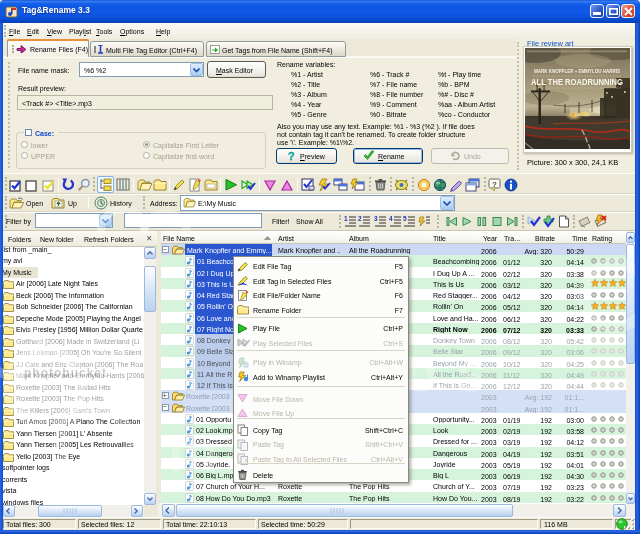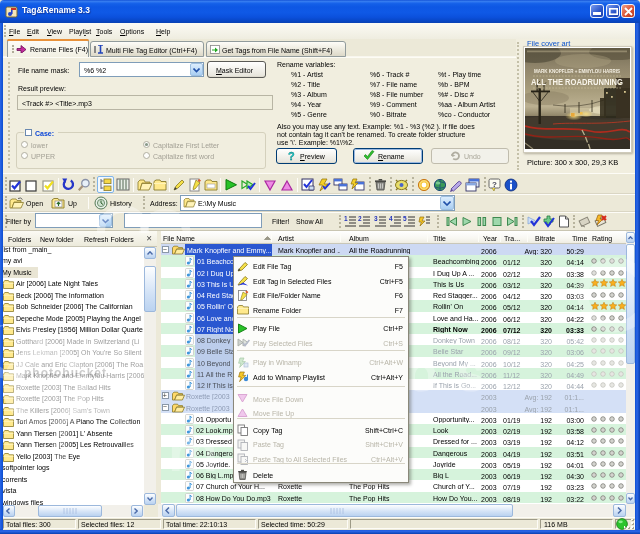--- a/index.html
+++ b/index.html
@@ -131,21 +131,21 @@
     </svg>
 <div class="abs t" style="left:378px;top:152px;font-size:7px;"><u>R</u>ename</div>
 <div class="abs btnd" style="left:431px;top:148px;width:78px;height:16px;"></div>
 <svg class="abs" style="left:450px;top:150px;" width="11" height="11" viewBox="0 0 11 11">
       <path d="M2,6 a3.5,3.5 0 1 1 1.2,2.6" fill="none" stroke="#b0ada0" stroke-width="1.8"></path>
       <path d="M1,4 l1.5,3 3-1.5 z" fill="#b0ada0"></path>
     </svg>
 <div class="abs t" style="left:464px;top:152px;font-size:7px;color:#a8a598;">Undo</div>
 <div class="abs " style="left:516px;top:39px;width:119px;height:135px;background:#f1eedf;"></div>
 <div class="abs " style="left:517px;top:42px;width:2px;height:128px;border-left:2px dotted #c4c0a8;"></div>
-<div class="abs t" style="left:527px;top:39px;font-size:7.5px;color:#0b52cc;">File cover art</div>
+<div class="abs t" style="left:527px;top:39px;font-size:7.5px;color:#0b52cc;">File review art</div>
 <div class="abs " style="left:523px;top:46px;width:109px;height:107px;background:#fff;border:1px solid #cfcaba;box-shadow:1px 1px 2px rgba(120,115,95,.5);"></div>
 <svg class="abs" style="left:525px;top:48px;" width="105" height="101" viewBox="0 0 105 101">
 <defs>
 <linearGradient id="sky" x1="0" y1="0" x2="0" y2="1">
  <stop offset="0" stop-color="#756c54"></stop>
           <stop offset="0.18" stop-color="#8f846a"></stop>
  <stop offset="0.42" stop-color="#a89d7c"></stop>
  <stop offset="0.58" stop-color="#bbb091"></stop>
  <stop offset="0.66" stop-color="#968b6e"></stop>
           <stop offset="0.74" stop-color="#5c5340"></stop>
@@ -189,21 +189,21 @@
 <path d="M0,78 C20,84 45,78 65,83 S95,77 105,84" stroke="#b82a1c" stroke-width="1.7" fill="none" opacity="0.95"></path>
 <path d="M0,86 C25,93 50,85 75,90 S98,86 105,92" stroke="#9a2014" stroke-width="1.4" fill="none" opacity="0.9"></path>
 <path d="M28,76 C50,74 70,77 105,73" stroke="#c23823" stroke-width="1" fill="none" opacity="0.8"></path>
 <path d="M57,82 l2.5,5 M60.5,89 l2,5.5 M63.5,96 l1.6,5" stroke="#cfc5a0" stroke-width="1.3" opacity="0.85"></path>
 <path d="M0,95 l8,6" stroke="#cfc5a0" stroke-width="1.2" opacity="0.6"></path>
 <rect x="2" y="2.5" width="100" height="1.8" fill="#c8bd98" opacity="0.45"></rect>
 <text x="52" y="25" font-family="Liberation Sans" font-size="5.4" font-weight="bold" fill="#f4efe2" text-anchor="middle" textLength="86" lengthAdjust="spacingAndGlyphs">MARK KNOPFLER + EMMYLOU HARRIS</text>
 <text x="52" y="37" font-family="Liberation Sans" font-size="8.6" font-weight="bold" fill="#f8f4ea" text-anchor="middle" textLength="92" lengthAdjust="spacingAndGlyphs">ALL THE ROADRUNNING</text>
 <path d="M8,28 h88 M8,40 h88" stroke="#d8cda8" stroke-width="0.7" stroke-dasharray="1.8,1.4" opacity="0.75"></path>
 </svg>
-<div class="abs t" style="left:527px;top:158px;font-size:7.5px;">Picture: 300 x 300, 29,3 KB</div>
+<div class="abs t" style="left:527px;top:158px;font-size:7.5px;">Picture: 300 x 300, 24,1 KB</div>
 <div class="abs " style="left:3px;top:173px;width:632px;height:58px;background:#ece9d8;"></div>
 <div class="abs " style="left:3px;top:173px;width:632px;height:1px;background:#fdfcf7;"></div>
 <div class="abs " style="left:3px;top:193px;width:632px;height:1px;background:#dad6c4;"></div>
 <div class="abs " style="left:3px;top:194px;width:632px;height:1px;background:#fdfcf7;"></div>
 <div class="abs " style="left:3px;top:211px;width:632px;height:1px;background:#dad6c4;"></div>
 <div class="abs " style="left:3px;top:212px;width:632px;height:1px;background:#fdfcf7;"></div>
 <div class="abs " style="left:3px;top:230px;width:632px;height:1px;background:#c9c5b2;"></div>
 <div class="abs " style="left:5px;top:177px;width:2px;height:13px;border-left:2px dotted #b8b49e;"></div>
 <div class="abs " style="left:5px;top:196px;width:2px;height:13px;border-left:2px dotted #b8b49e;"></div>
 <div class="abs " style="left:5px;top:215px;width:2px;height:13px;border-left:2px dotted #b8b49e;"></div>

